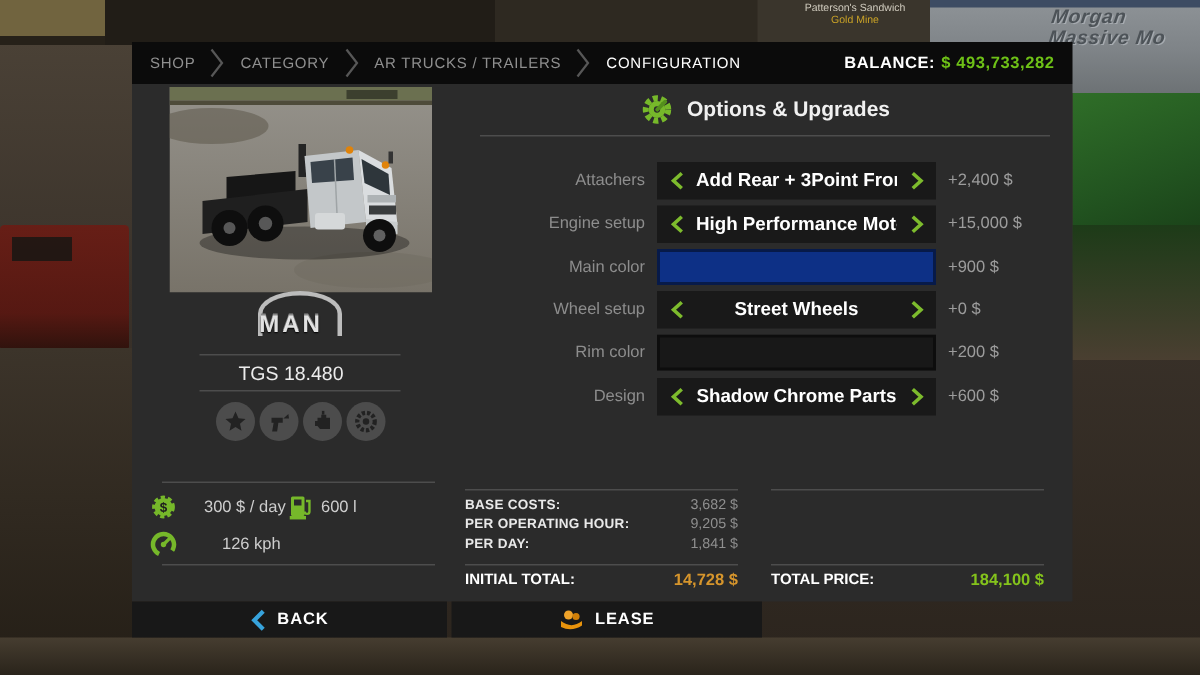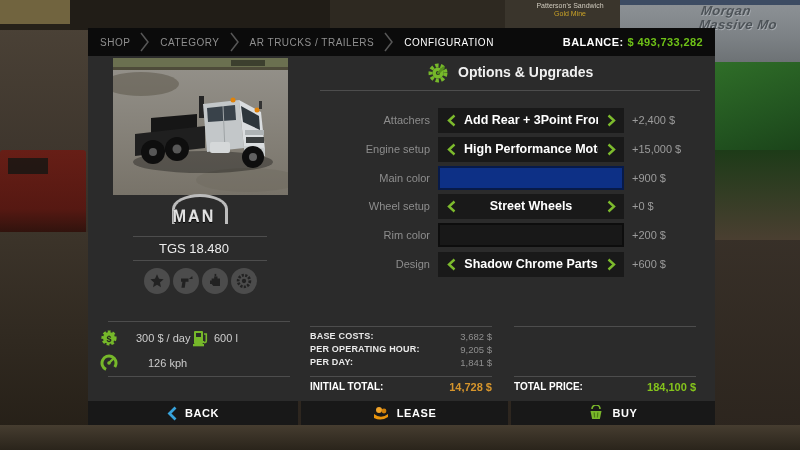--- a/index.html
+++ b/index.html
@@ -342,23 +342,14 @@
       <path d="M1,8 Q8,13.5 15,8 L15,11 Q8,15.5 1,12 Z" fill="#e8930c"></path>
     </svg>
     <span>LEASE</span>
   </div>
   <div class="abs fbtn" style="left:88px;width:210px;">
     <svg width="10" height="15">
         <polyline points="8.5,1.5 2.5,7.5 8.5,13.5" fill="none" stroke="#37a3dc" stroke-width="2.8"></polyline>
       </svg>
     <span>BACK</span>
   </div>
-  <div class="abs fbtn" style="left:511px;width:204px;">
-    <svg width="16" height="16">
-      <path d="M4,4 a4,4 0 0 1 8,0" fill="none" stroke="#7ab82a" stroke-width="1.6"></path>
-      <path d="M2.5,6 h11 l-1.6,8 h-7.8 Z" fill="#7ab82a"></path>
-      <line x1="6.2" y1="7.5" x2="6.6" y2="12.5" stroke="#4d7d15" stroke-width="1.2"></line>
-      <line x1="9.8" y1="7.5" x2="9.4" y2="12.5" stroke="#4d7d15" stroke-width="1.2"></line>
-    </svg>
-    <span>BUY</span>
-  </div>
 
 </div>
 
 </body></html>

